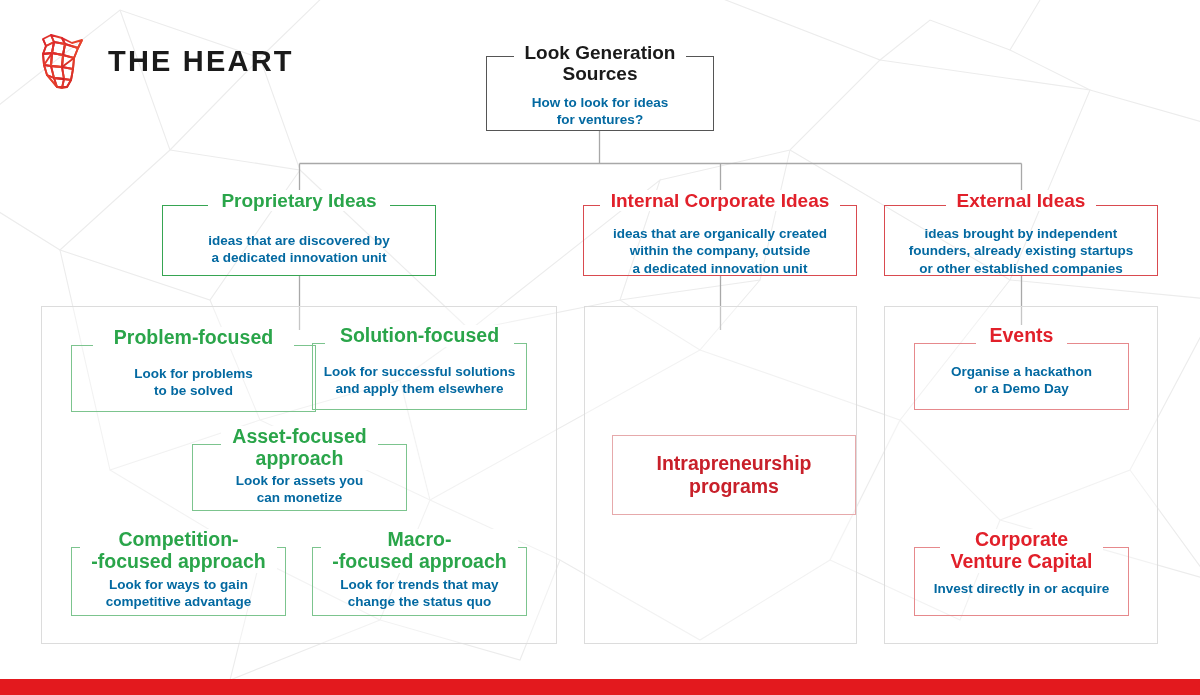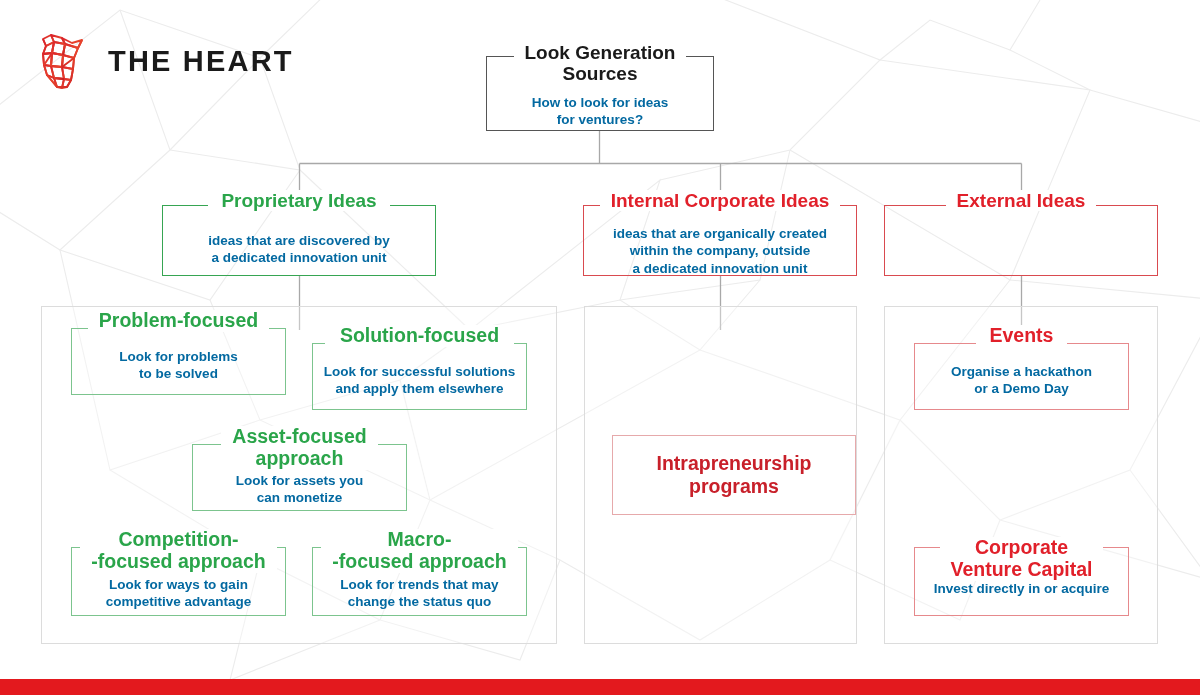--- a/index.html
+++ b/index.html
@@ -261,27 +261,30 @@
 a dedicated innovation unit</div>
   </div>
 
   <div class="node red" style="left:884px; top:190px; width:274px; height:86px;">
     <div class="toprule" style="top:15px; left:0; width:62px; right:auto;"></div>
     <div class="toprule" style="top:15px; right:0; left:auto; width:62px;"></div>
     <div class="frame" style="top:15px;"></div>
     <div class="titlewrap" style="top:0px;">
       <span class="title" style="font-size:19px;">External Ideas</span>
     </div>
+    <div class="body" style="top:35px; font-size:13.5px;">ideas brought by independent
+founders, already existing startups
+or other established companies</div>
   </div>
 
   <div class="group" style="left:41px; top:306px; width:516px; height:338px;"></div>
   <div class="group" style="left:584px; top:306px; width:273px; height:338px;"></div>
   <div class="group" style="left:884px; top:306px; width:274px; height:338px;"></div>
 
-  <div class="node green" style="left:71px; top:310px; width:215px; height:85px;padding-left:45px;">
+  <div class="node green" style="left:71px; top:327px; width:245px; height:85px;padding-left:45px;">
     <div class="toprule" style="top:18px; left:0; width:22px; right:auto;"></div>
     <div class="toprule" style="top:18px; right:0; left:auto; width:22px;"></div>
     <div class="frame" style="top:18px;"></div>
     <div class="titlewrap" style="top:0px;">
       <span class="title" style="font-size:19.5px;">Problem-focused</span>
     </div>
     <div class="body" style="top:38px; font-size:13.5px;">Look for problems
 to be solved</div>
   </div>
 
@@ -347,21 +350,21 @@
     </div>
     <div class="body" style="top:38px; font-size:13.5px;">Organise a hackathon
 or a Demo Day</div>
   </div>
 
 
   <div class="node red" style="left:914px; top:529px; width:215px; height:87px;">
     <div class="toprule" style="top:18px; left:0; width:44px; right:auto;"></div>
     <div class="toprule" style="top:18px; right:0; left:auto; width:44px;"></div>
     <div class="frame" style="top:18px;"></div>
-    <div class="titlewrap" style="top:8px;">
+    <div class="titlewrap" style="top:0px;">
       <span class="title" style="font-size:19.5px;">Corporate
 Venture Capital</span>
     </div>
     <div class="body" style="top:51px; font-size:13.5px;">Invest directly in or acquire</div>
   </div>
 
 </div>
 
 <div id="bottom-bar"></div>
 

